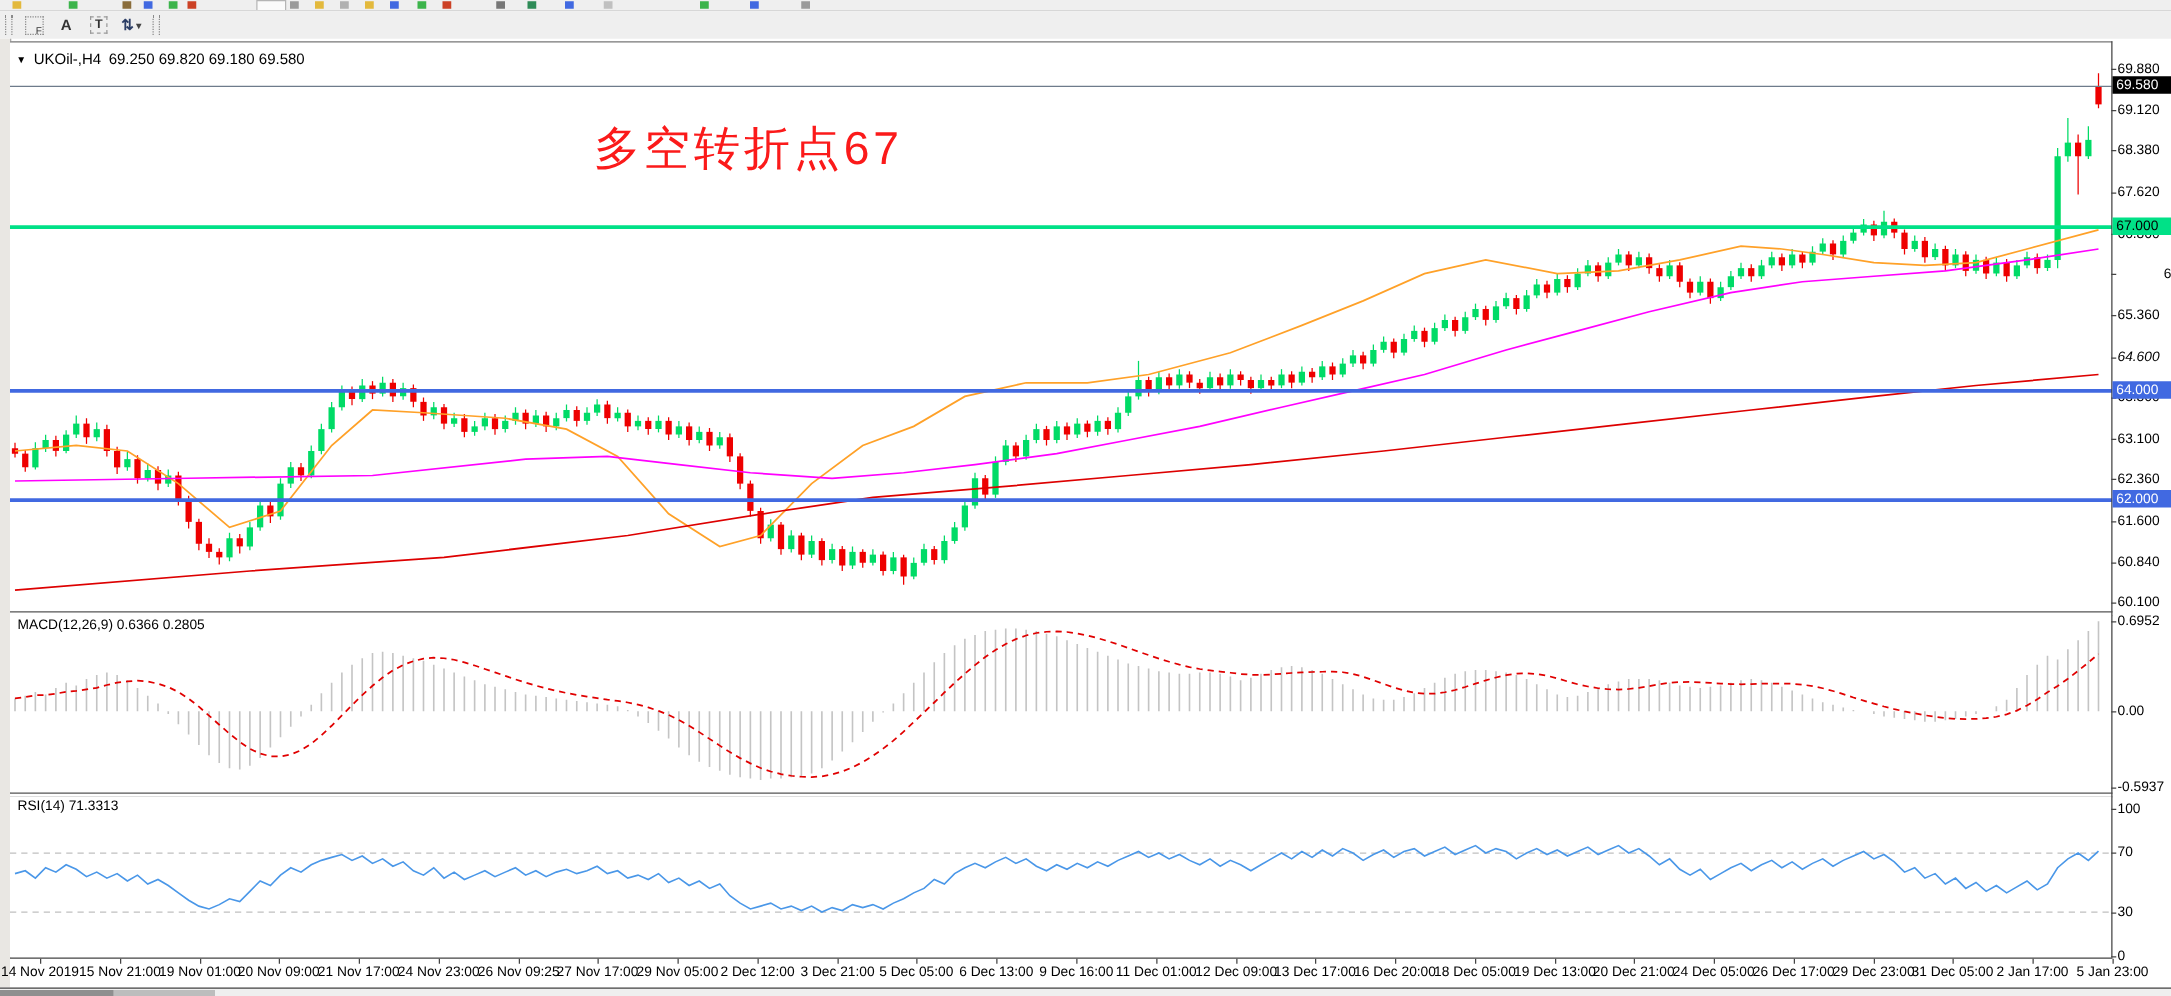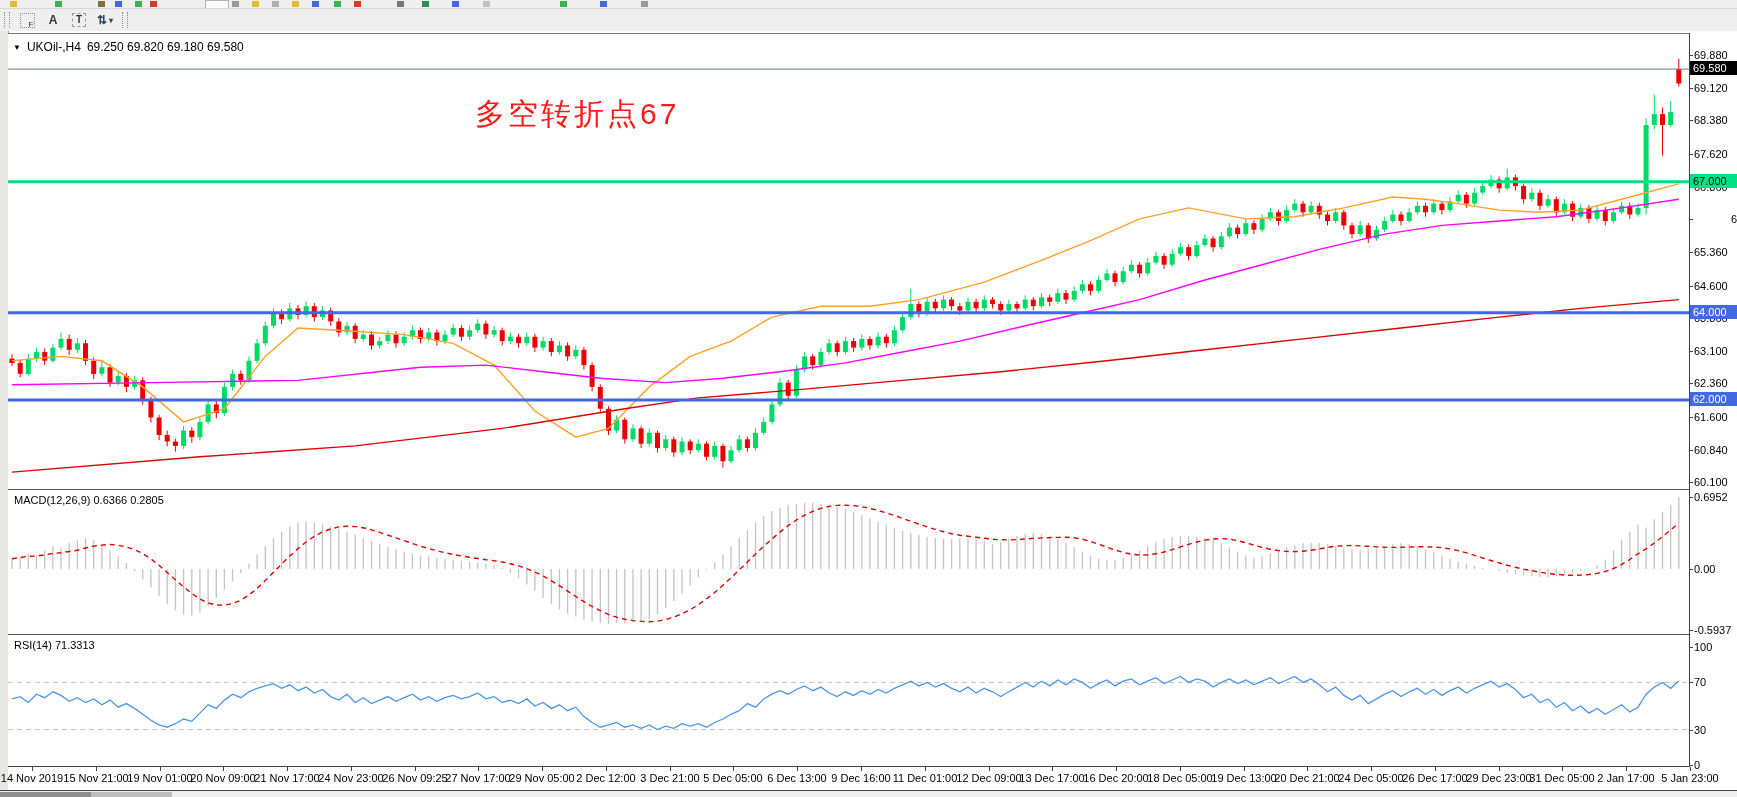--- a/index.html
+++ b/index.html
@@ -29,21 +29,21 @@
   #rsi-pane{top:637px;height:129px;}
   .divider{position:absolute;left:8px;width:1729px;background:#fff;border-top:1px solid #555;border-bottom:1px solid #555;height:2px;}
   #axis-col{position:absolute;left:1690px;top:33px;width:47px;height:733px;background:#fff;}
   #axis-border{position:absolute;left:1689px;top:33px;width:1px;height:733px;background:#444;}
   .y-label{position:absolute;left:1694px;font-size:11px;color:#000;white-space:nowrap;}
   .y-tickdash{position:absolute;left:1689px;width:4px;height:1px;background:#444;}
   .y-badge{position:absolute;left:1690px;width:54px;height:14px;font-size:11px;line-height:14px;text-align:left;padding-left:3px;box-sizing:border-box;white-space:nowrap;}
   
   #chart-title{position:absolute;left:13px;top:40px;font-size:12px;color:#000;display:flex;align-items:center;gap:6px;}
   #chart-title .dd{font-size:8px;color:#000;}
-  #annotation{position:absolute;left:475px;top:94px;font-size:30px;letter-spacing:3px;white-space:nowrap;}
+  #annotation{position:absolute;left:475px;top:94px;font-size:37px;letter-spacing:3px;white-space:nowrap;}
   .pane-label{position:absolute;font-size:11px;color:#000;}
   
   #date-row{position:absolute;left:8px;top:766px;width:1682px;height:24px;background:#fff;border-top:1px solid #444;}
   .date-label{position:absolute;top:5px;width:90px;margin-left:-45px;text-align:center;font-size:11px;color:#000;white-space:nowrap;}
   .date-tick{position:absolute;top:0;width:1px;height:4px;background:#444;}
   svg{display:block;}
 </style>
 </head>
 <body>
 <div id="screen">
@@ -819,21 +819,21 @@
     <div class="y-label" style="top: 114px;">68.380</div>
     <div class="y-tickdash" style="top: 120px;"></div>
     <div class="y-label" style="top: 148px;">67.620</div>
     <div class="y-tickdash" style="top: 154px;"></div>
     <div class="y-label" style="top: 181px;">66.860</div>
     <div class="y-tickdash" style="top: 187px;"></div>
     <div class="y-label" style="top: 213px; padding-left: 37px;">66.120</div>
     <div class="y-tickdash" style="top: 219px;"></div>
     <div class="y-label" style="top: 246px;">65.360</div>
     <div class="y-tickdash" style="top: 252px;"></div>
-    <div class="y-label" style="top: 280px;">64.600</div>
+    <div class="y-label" style="top: 280px; font-style: italic;">64.600</div>
     <div class="y-tickdash" style="top: 286px;"></div>
     <div class="y-label" style="top: 312px;">63.860</div>
     <div class="y-tickdash" style="top: 318px;"></div>
     <div class="y-label" style="top: 345px;">63.100</div>
     <div class="y-tickdash" style="top: 351px;"></div>
     <div class="y-label" style="top: 377px;">62.360</div>
     <div class="y-tickdash" style="top: 383px;"></div>
     <div class="y-label" style="top: 411px;">61.600</div>
     <div class="y-tickdash" style="top: 417px;"></div>
     <div class="y-label" style="top: 444px;">60.840</div>

